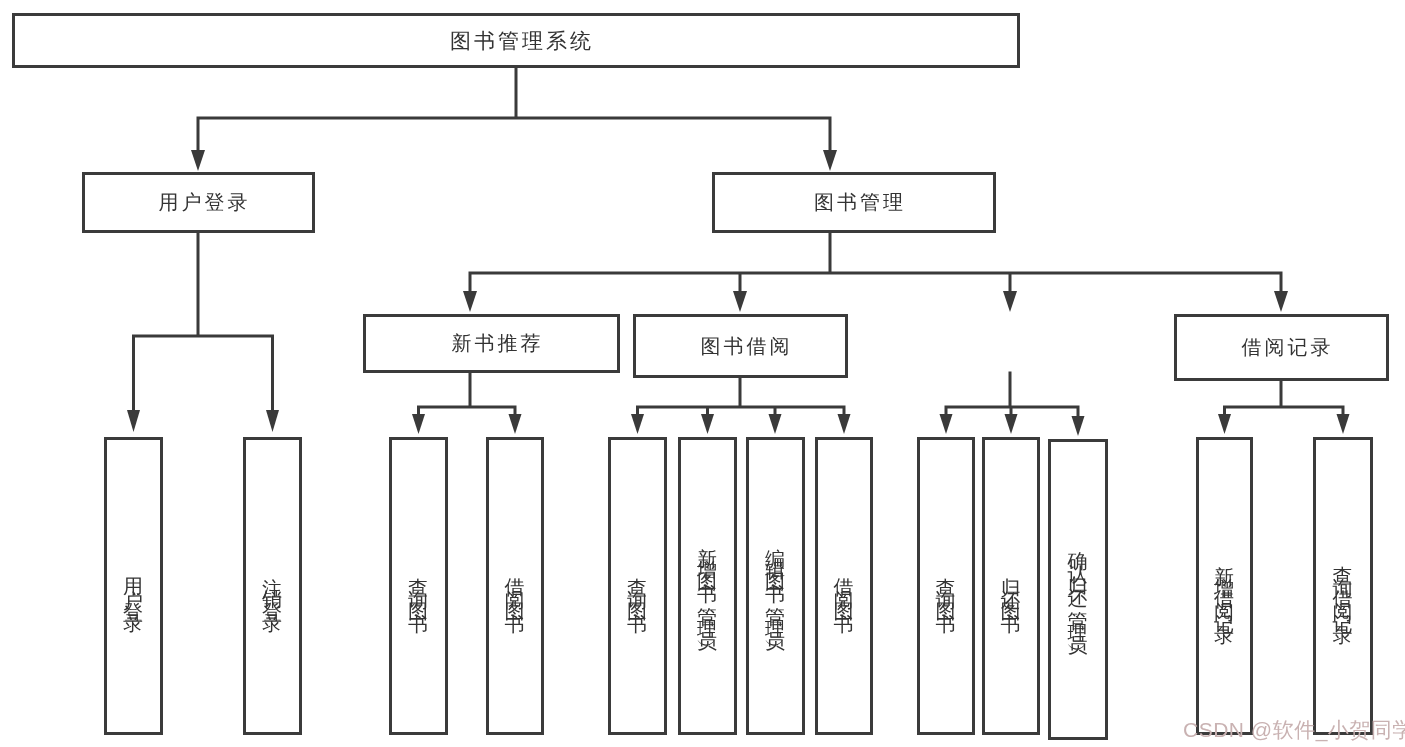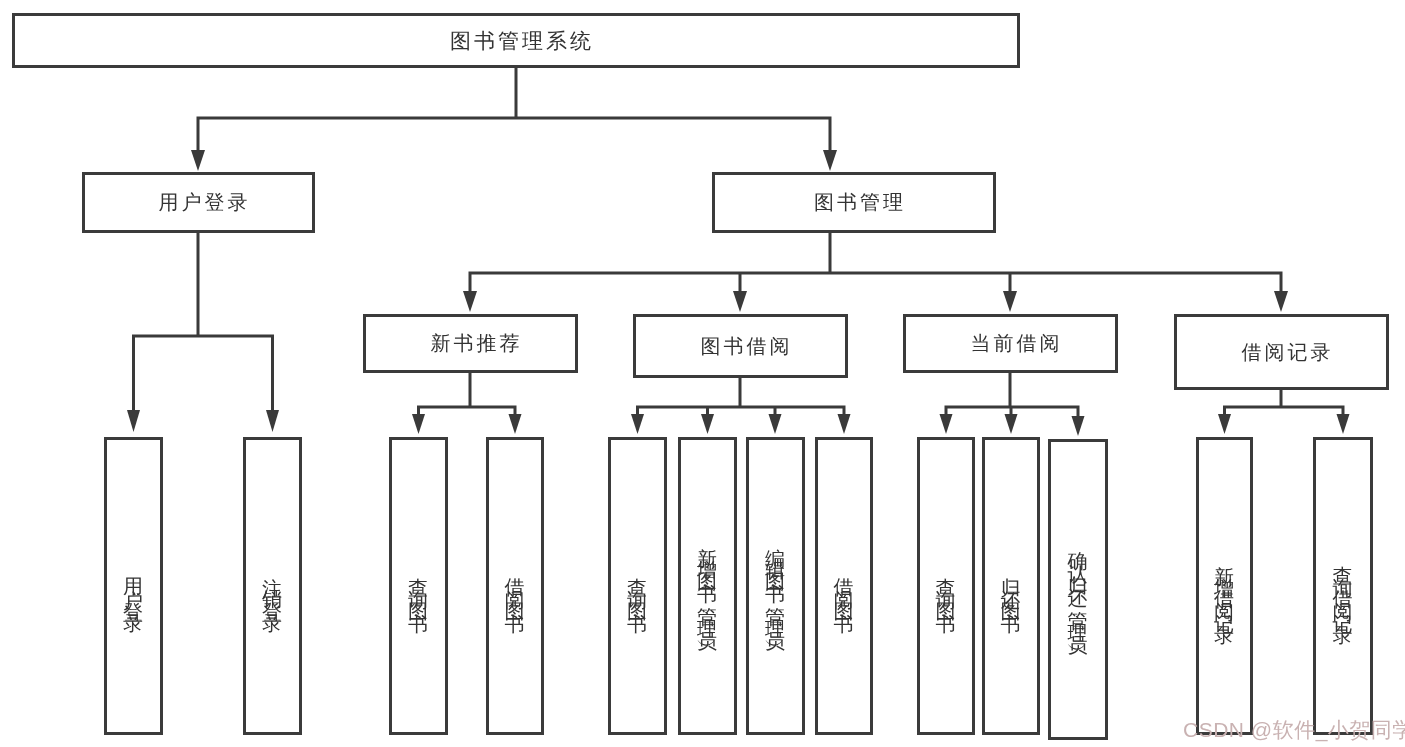--- a/index.html
+++ b/index.html
@@ -127,30 +127,27 @@
     <span>图书管理系统</span>
   </div>
 
   <div class="box h" style="left:82px; top:172px; width:233px; height:61px;">
     <span>用户登录</span>
   </div>
   <div class="box h" style="left:712px; top:172px; width:284px; height:61px;">
     <span>图书管理</span>
   </div>
 
-  <div class="box h" style="left:363px; top:314px; width:215px; height:59px;">
+  <div class="box h" style="left:363px; top:314px; width:257px; height:59px;">
     <span>新书推荐</span>
   </div>
   <div class="box h" style="left:633px; top:314px; width:215px; height:64px;">
     <span>图书借阅</span>
   </div>
-  <div class="box h" style="left:903px; top:314px; width:215px; height:59px;">
-    <span>当前借阅</span>
-  </div>
-  <div class="box h" style="left:1174px; top:314px; width:215px; height:76px;justify-content:center;">
+  <div class="box h" style="left:1174px; top:314px; width:215px; height:67px;justify-content:center;">
     <span>借阅记录</span>
   </div>
 
   <div class="box v" style="left:104px; top:437px; width:59px; height:298px;">
     <span class="vtext">用户登录</span>
   </div>
   <div class="box v" style="left:243px; top:437px; width:59px; height:298px;">
     <span class="vtext">注销登录</span>
   </div>
 

